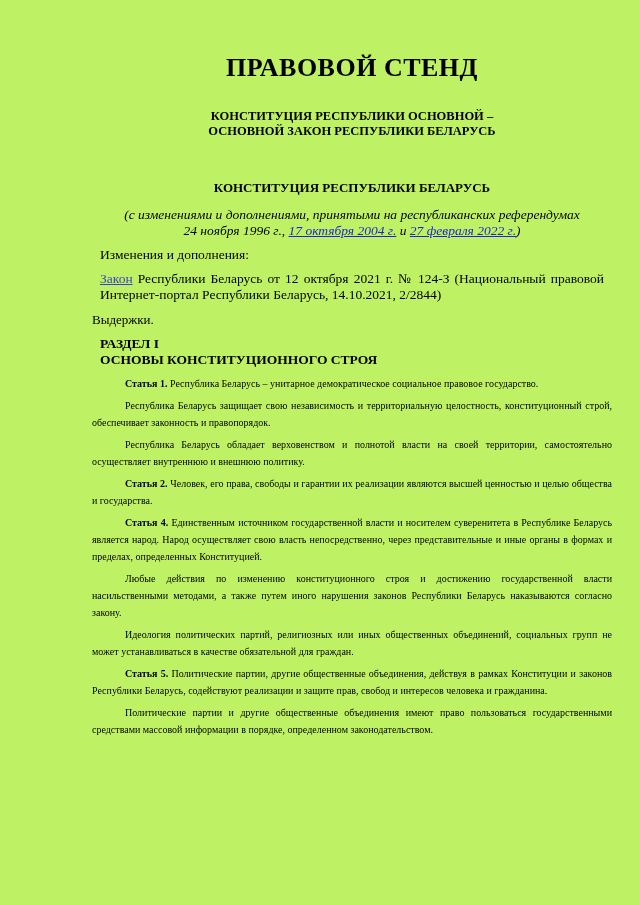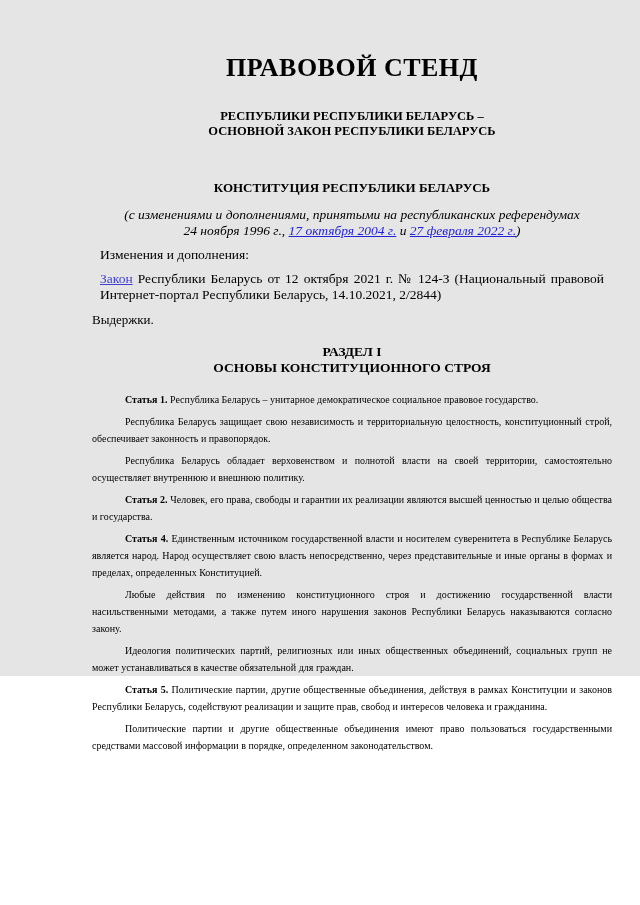--- a/index.html
+++ b/index.html
@@ -10,23 +10,23 @@
   body {
     width: 640px;
     height: 905px;
     overflow: hidden;
     color: #000000;
     font-family: "Liberation Serif", "DejaVu Serif", serif;
   }
   .page {
     box-sizing: border-box;
     width: 640px;
-    height: 676px;
+    height: 905px;
     padding: 52px 28px 20px 92px; 
-    background: #e5e5e5;
+    background: #bef264;
   }
   .main-title {
     margin: 0 0 26px 0;
     text-align: center;
     font-size: 26px;
     font-weight: bold;
     letter-spacing: 0.5px;
     line-height: 31px;
   }
   .subtitle {
@@ -68,25 +68,25 @@
   .law-paragraph a {
     color: var(--law_link, #4040cc);
     text-decoration: underline;
   }
   .excerpts {
     font-size: 13px;
     line-height: 16px;
     margin: 9px 0 0 0;
   }
   .section-heading {
-    text-align: center;
+    text-align: left;
     font-weight: bold;
     font-size: 13.5px;
     line-height: 15.5px;
-    margin: 16px;
+    margin: 8px;
   }
   .articles {
     margin-top: 3px;
   }
   .para {
     font-size: 10px;
     line-height: 17px;
     margin: 5px 0 0 0;
     text-align: justify;
     text-indent: 33px;
@@ -96,21 +96,21 @@
   }
 </style>
 </head>
 <body>
 
 <div class="page">
 
   <h1 class="main-title">ПРАВОВОЙ СТЕНД</h1>
 
   <div class="subtitle">
-    <div>РЕСПУБЛИКИ РЕСПУБЛИКИ БЕЛАРУСЬ –</div>
+    <div>КОНСТИТУЦИЯ РЕСПУБЛИКИ ОСНОВНОЙ –</div>
     <div>ОСНОВНОЙ ЗАКОН РЕСПУБЛИКИ БЕЛАРУСЬ</div>
   </div>
 
   <div class="doc-title">КОНСТИТУЦИЯ РЕСПУБЛИКИ БЕЛАРУСЬ</div>
 
   <div class="ref-note">
     <div>(с изменениями и дополнениями, принятыми на республиканских референдумах</div>
     <div><span>24 ноября 1996 г., </span><a href="#">17 октября 2004 г.</a><span> и </span><a href="#">27 февраля 2022 г.</a><span>)</span></div>
   </div>
 

